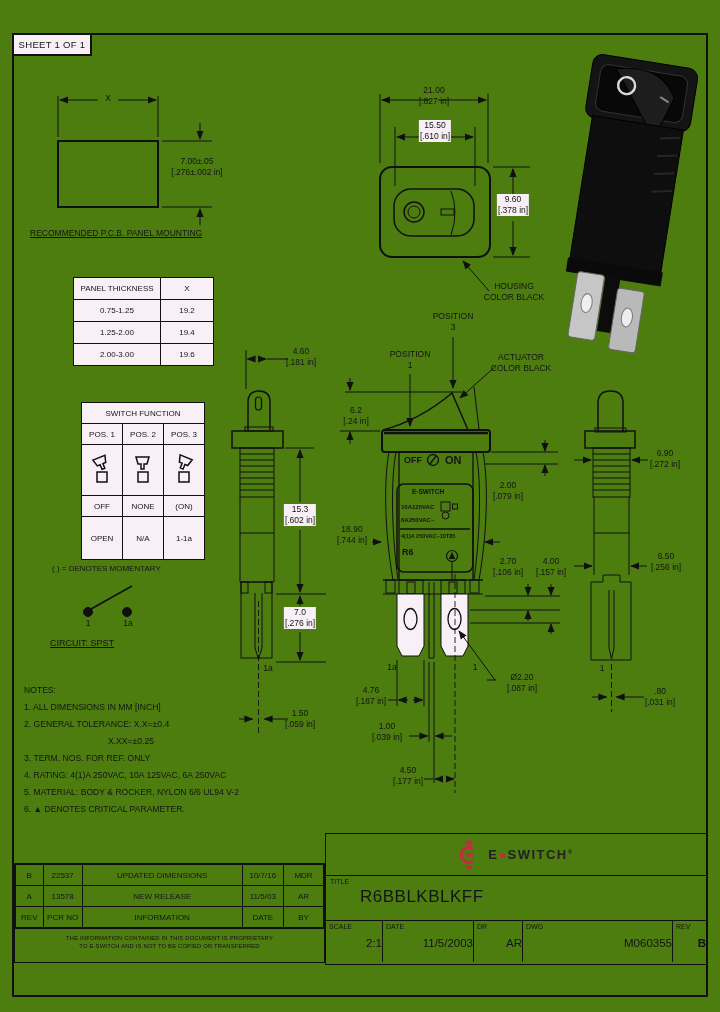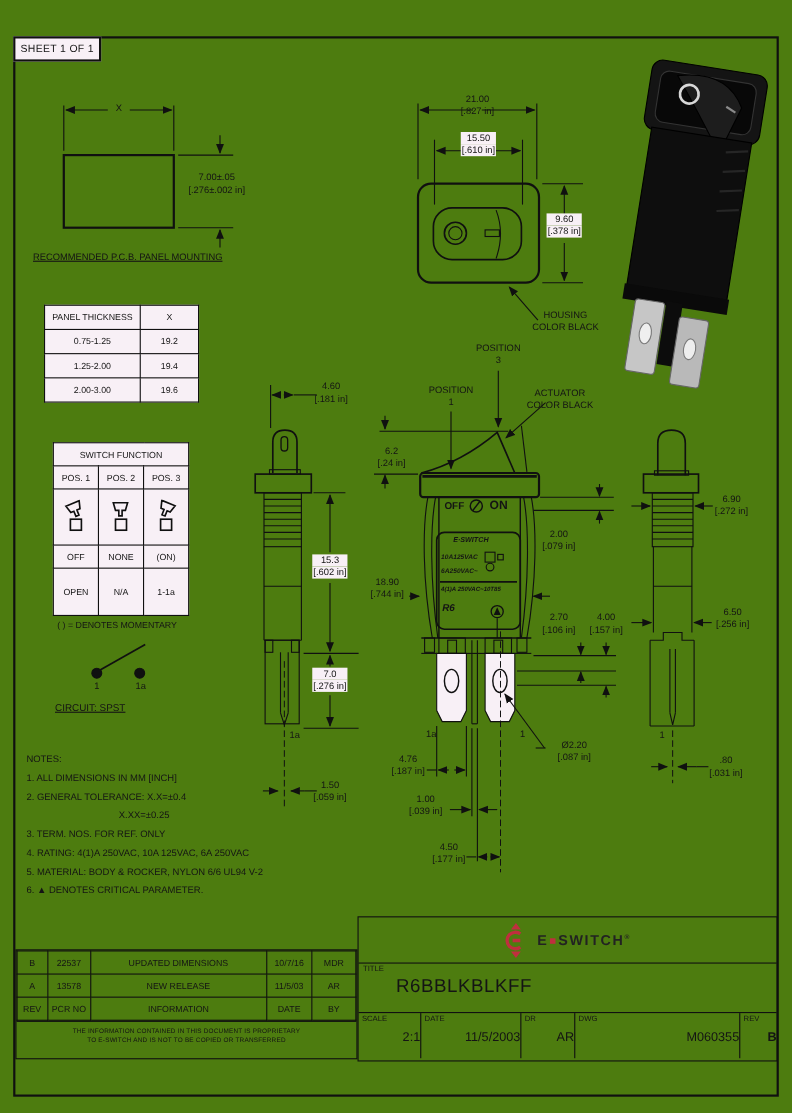--- a/index.html
+++ b/index.html
@@ -10,24 +10,24 @@
             background:#f8f0f6;display:flex;align-items:center;justify-content:center;
             font-size:9.5px;letter-spacing:.3px;}
   svg.art{position:absolute;left:0;top:0;}
   .lbl{position:absolute;white-space:nowrap;font-size:8.5px;line-height:10.5px;}
   .dim{position:absolute;transform:translateX(-50%);text-align:center;font-size:8.5px;
        line-height:11px;white-space:nowrap;}
   .dim span{display:block;}
   .dim.bg span{background:#f8f0f6;padding:0 1px;}
   .u{text-decoration:underline;}
   .b{font-weight:bold;}
-  table.t{position:absolute;border-collapse:collapse;background:#f8f0f6;}
+  table.t{position:absolute;border-collapse:collapse;background:#f8f0f6;margin-left:33px;}
   table.t td{border:1.3px solid #101010;text-align:center;vertical-align:middle;padding:0;
              font-size:8px;line-height:9px;}
-  .face{position:absolute;font-weight:bold;white-space:nowrap;font-style:italic;text-align:center;}
+  .face{position:absolute;font-weight:bold;white-space:nowrap;text-align:center;}
   .rev-wrap{position:absolute;left:14px;top:863px;width:311px;height:100px;border:1.6px solid #101010;box-sizing:border-box;}
   .rev-wrap table{border-collapse:collapse;width:100%;}
   .rev-wrap td{border:1.3px solid #101010;height:20px;text-align:center;font-size:8px;padding:0;}
   .disc{border-top:1.3px solid #101010;height:35px;text-align:center;font-size:5.8px;line-height:8px;
         padding-top:5px;letter-spacing:.2px;}
   .tb{position:absolute;left:325px;top:833px;width:382px;height:132px;border:1.8px solid #101010;box-sizing:border-box;}
   .tb-row1{height:42px;border-bottom:1.6px solid #101010;display:flex;align-items:center;justify-content:center;gap:8px;box-sizing:border-box;}
   .brand{font-size:13px;font-weight:bold;letter-spacing:1.5px;color:#222;}
   .brand .dot{display:inline-block;width:5px;height:5px;background:#bf2f3e;margin:0 2px 1px 2px;}
   .brand sup{font-size:6px;}
@@ -377,21 +377,21 @@
     </div>
 
   <div class="dim" style="left:410px;top:349px">
     <span>POSITION</span>
       <span>1</span>
     </div>
   <div class="dim" style="left:453px;top:311px">
     <span>POSITION</span>
       <span>3</span>
     </div>
-  <div class="dim" style="left:509px;top:352px">
+  <div class="dim" style="left:521px;top:352px">
     <span>ACTUATOR</span>
       <span>COLOR BLACK</span>
     </div>
   <div class="dim" style="left:356px;top:405px">
     <span>6.2</span>
       <span>[.24 in]</span>
     </div>
   <div class="dim" style="left:301px;top:346px">
     <span>4.60</span>
       <span>[.181 in]</span>

